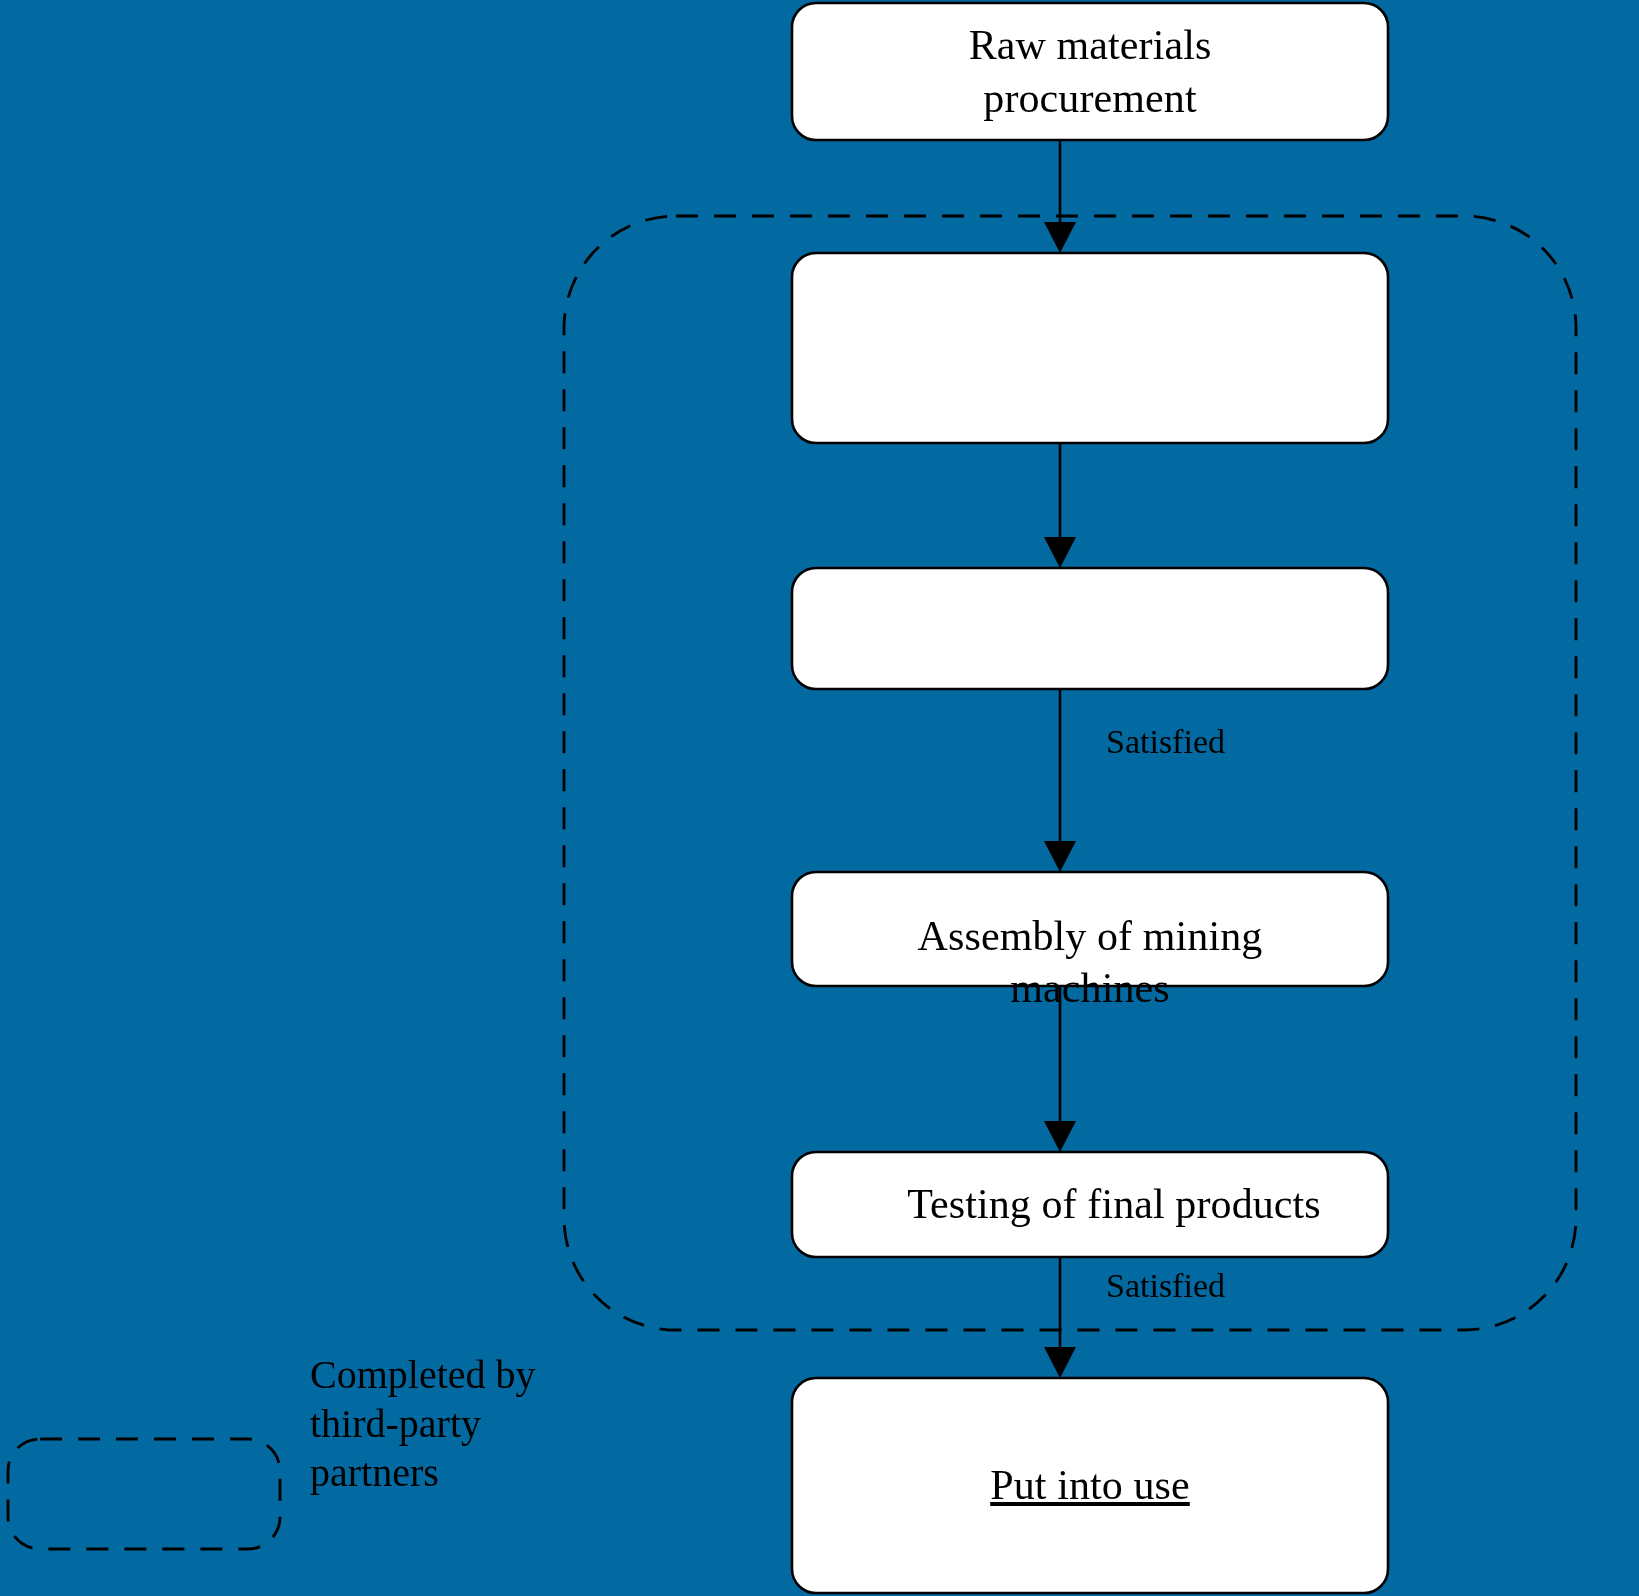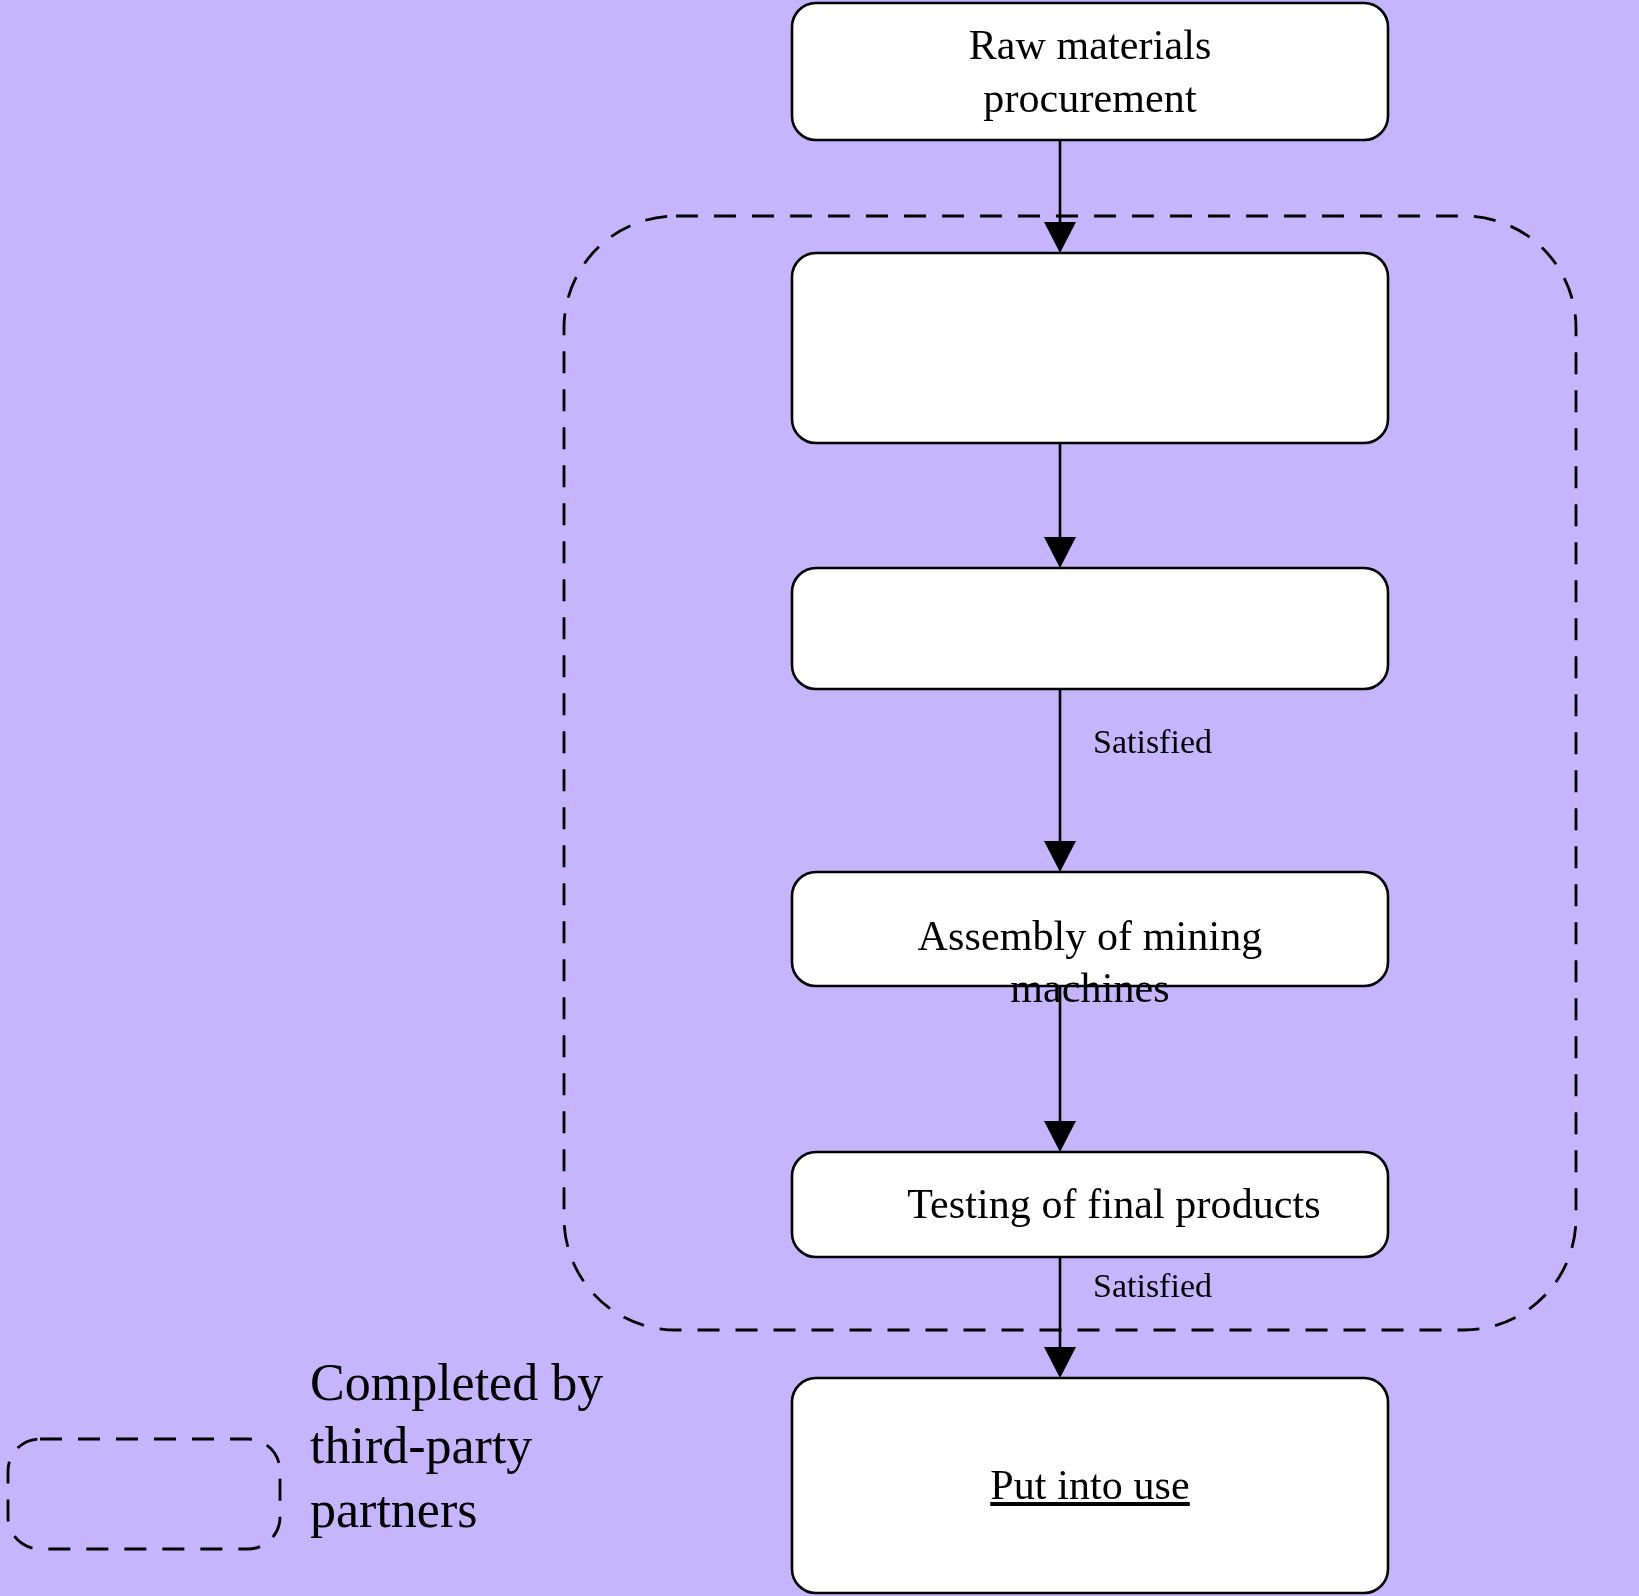--- a/index.html
+++ b/index.html
@@ -4,21 +4,21 @@
 <style>
   html, body {
     margin: 0;
     padding: 0;
     background: #ffffff;
   }
   #canvas {
     position: relative;
     width: 1639px;
     height: 1596px;
-    background: #c4b5fd;
+    background: #0369a1;
     font-family: "Liberation Serif", "DejaVu Serif", serif;
     overflow: hidden;
   }
   svg.diagram {
     position: absolute;
     top: 0;
     left: 0;
     width: 1639px;
     height: 1596px;
   }
@@ -62,26 +62,27 @@
     pointer-events: none;
     white-space: pre-line;
   }
   .edge-label {
     position: absolute;
     color: #000000;
     font-family: "Liberation Serif", "DejaVu Serif", serif;
     font-size: 34px;
     line-height: 1.2;
     white-space: nowrap;
+    margin-left: 13px;
   }
   .legend-label {
     position: absolute;
     color: #000000;
     font-family: "Liberation Serif", "DejaVu Serif", serif;
-    font-size: 52px;
+    font-size: 40px;
     line-height: 1.22;
     white-space: pre-line;
   }
 </style>
 </head>
 <body>
 
 <div id="canvas">
 
   <svg class="diagram" viewBox="0 0 1639 1596">

